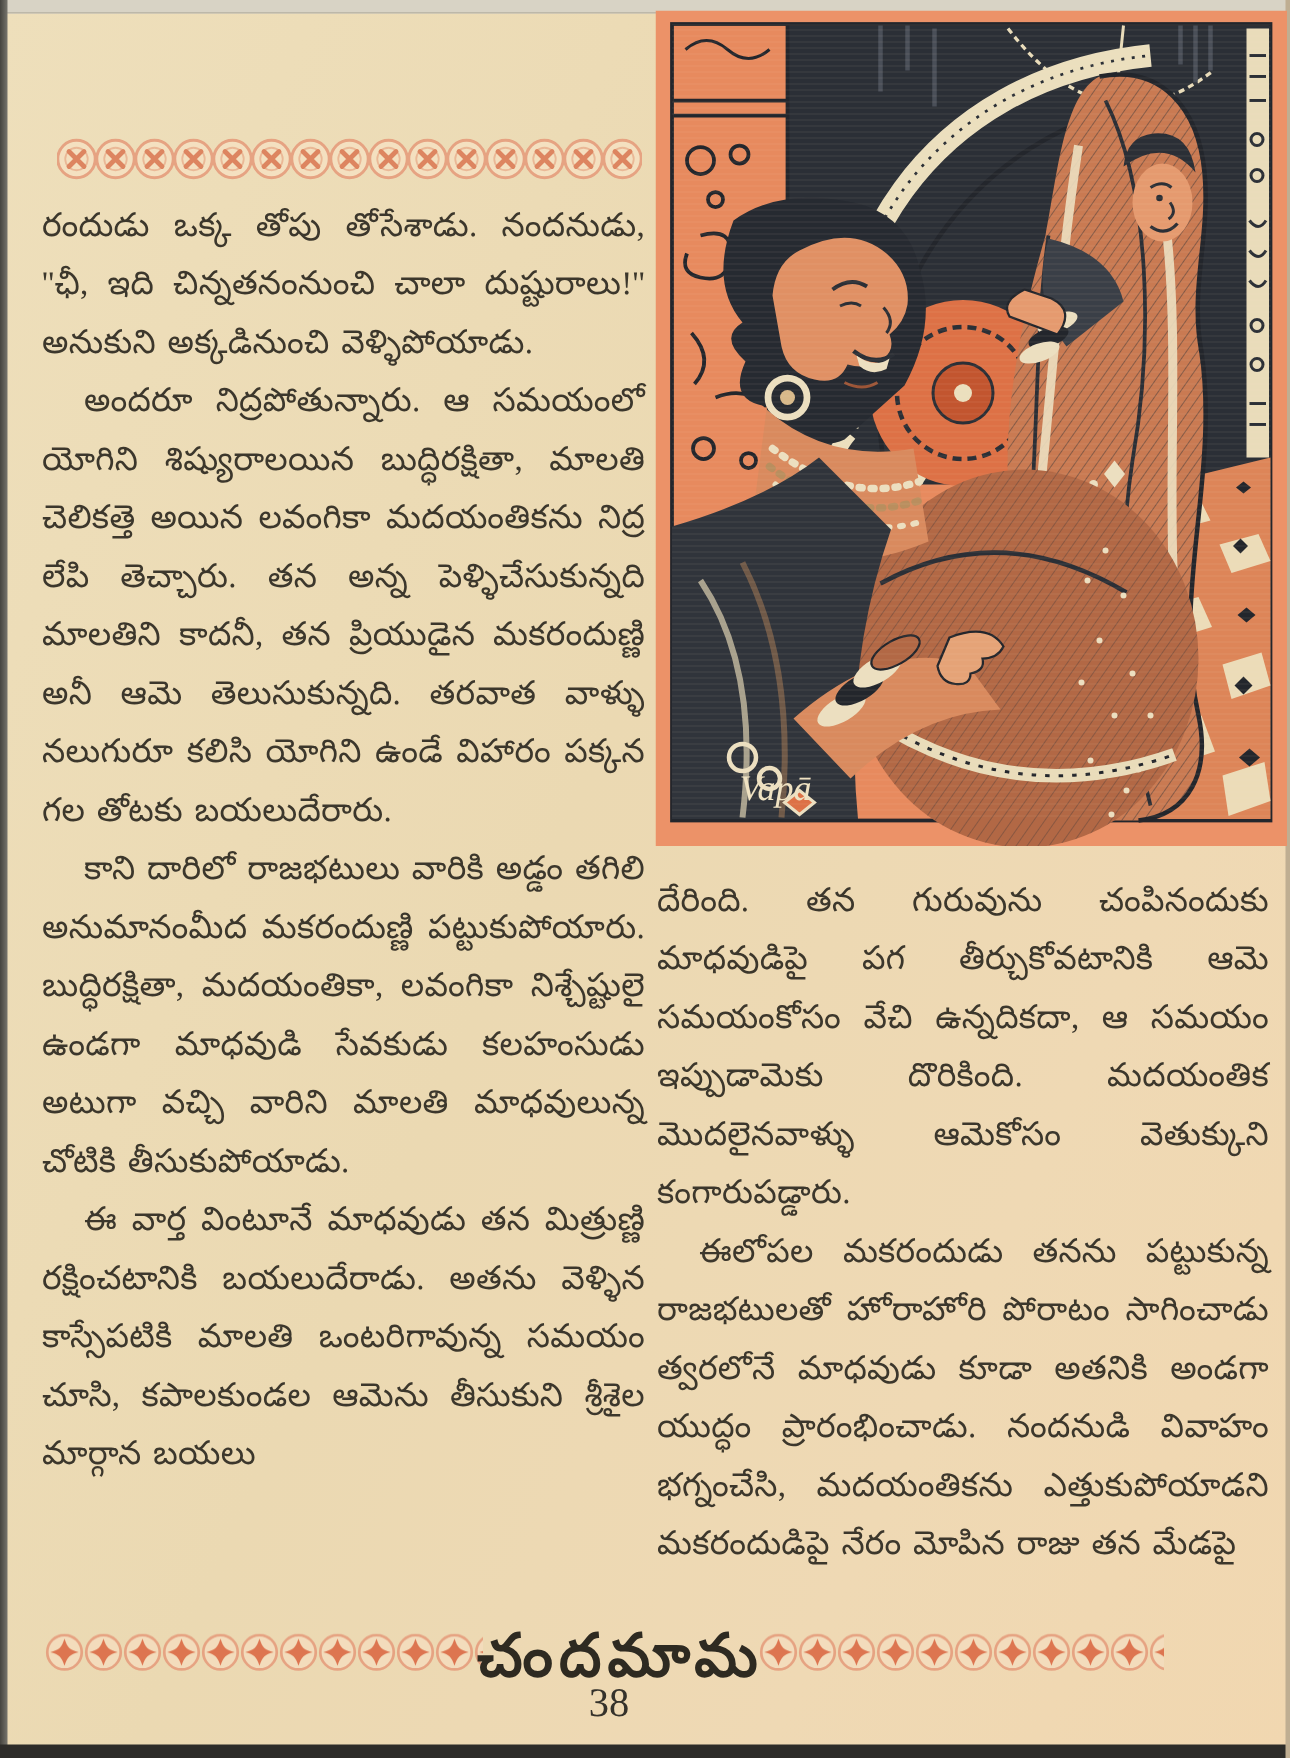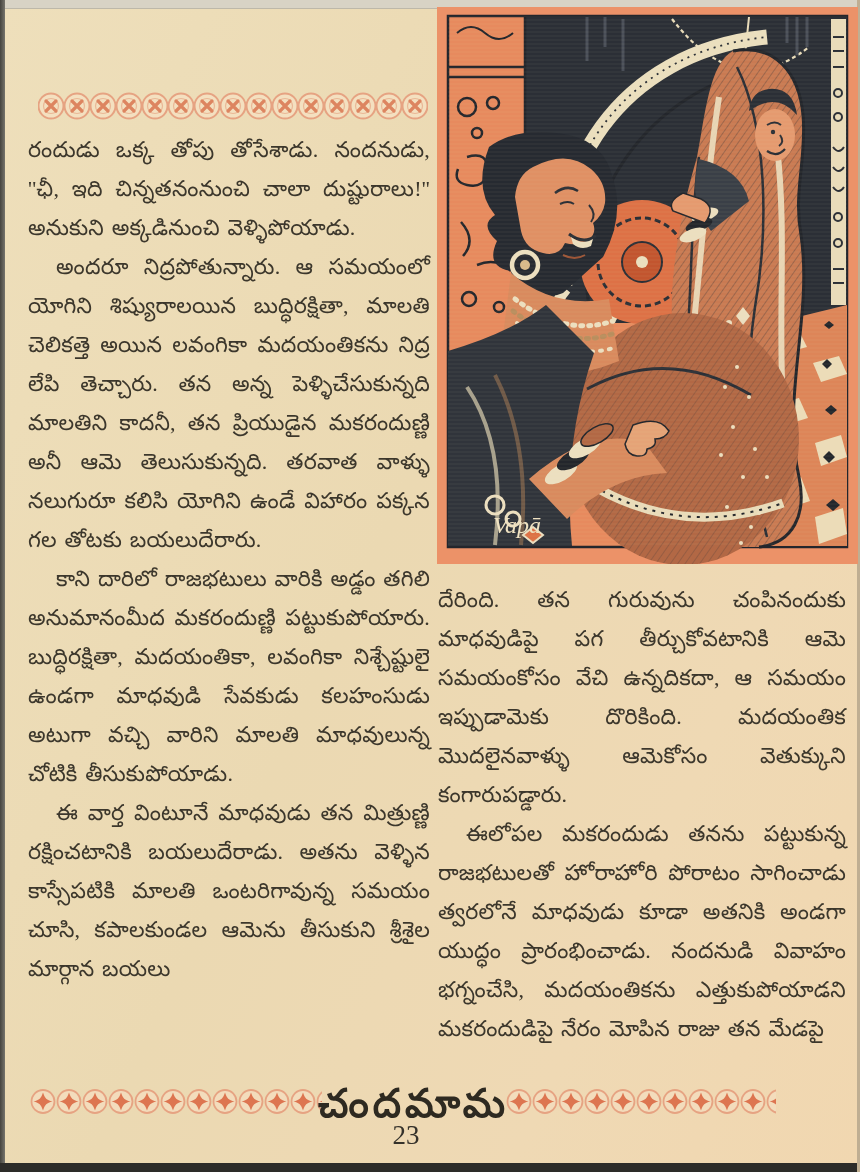--- a/index.html
+++ b/index.html
@@ -274,15 +274,15 @@
     <svg width="270" height="25" viewBox="0 0 270 25">
       <defs>
         <pattern id="pat-foot-b" width="26" height="25" patternUnits="userSpaceOnUse">
           <circle cx="13" cy="12.5" r="11.5" fill="#f3dcbc" stroke="#e6a382" stroke-width="1.8"></circle>
           <path d="M13,3.5 C15,9.5 16.5,11 22.5,12.5 C16.5,14 15,15.5 13,21.5 C11,15.5 9.5,14 3.5,12.5 C9.5,11 11,9.5 13,3.5 Z" fill="#dd7550"></path>
         </pattern>
       </defs>
       <rect width="270" height="25" fill="url(#pat-foot-b)"></rect>
     </svg>
   </div>
-  <div class="page-number">23</div>
+  <div class="page-number">38</div>
 
 </div>
 
 </body></html>

